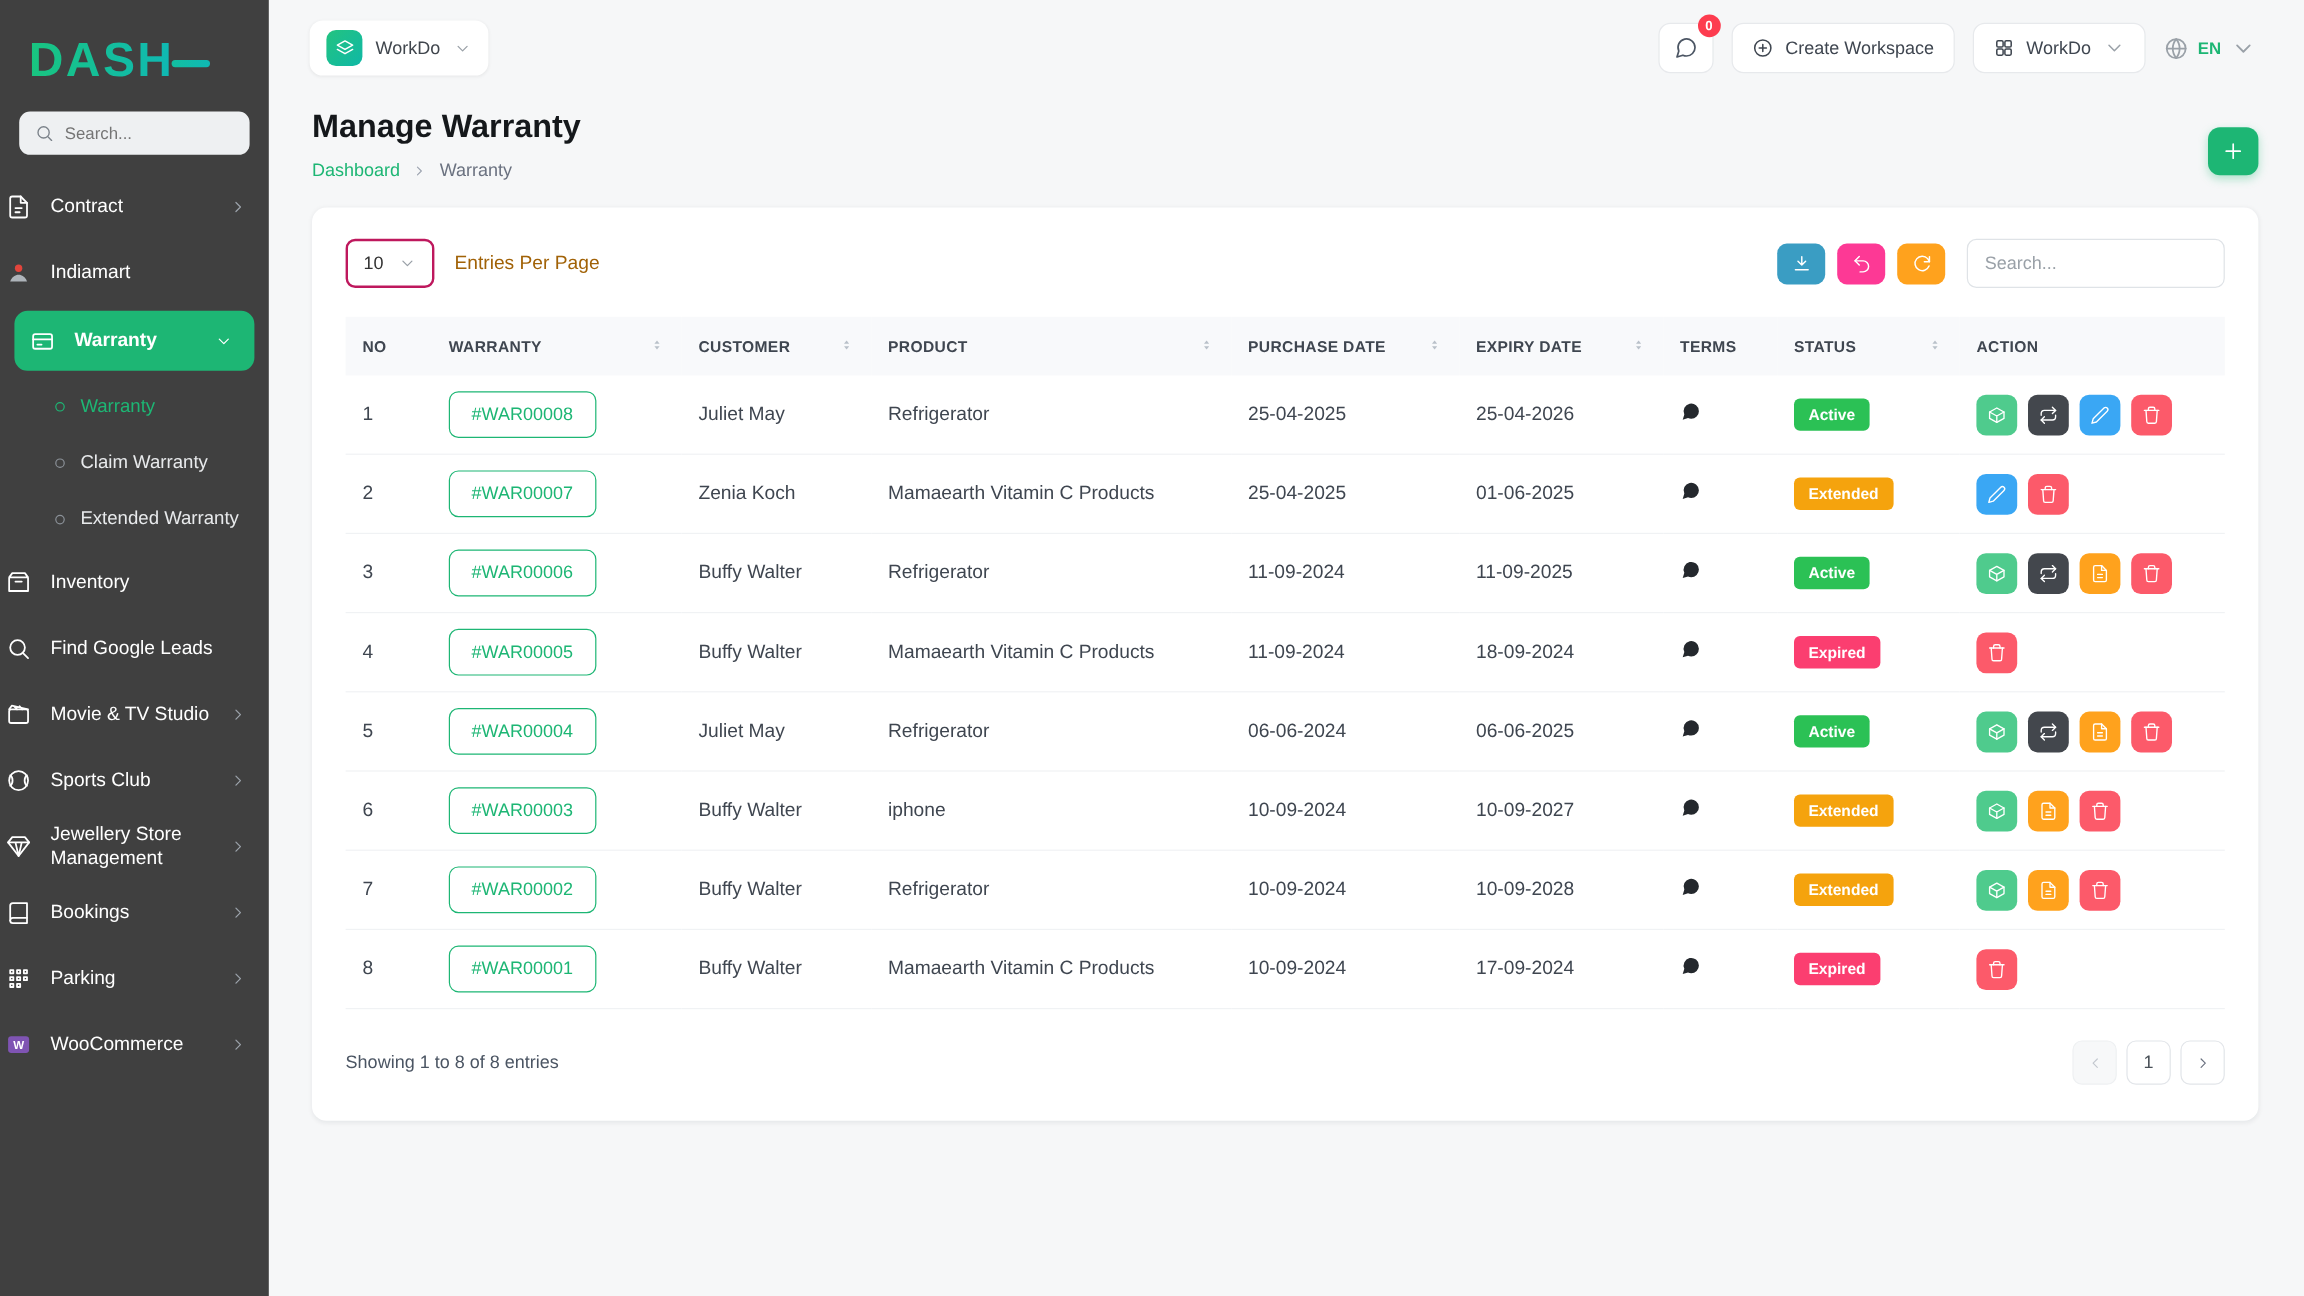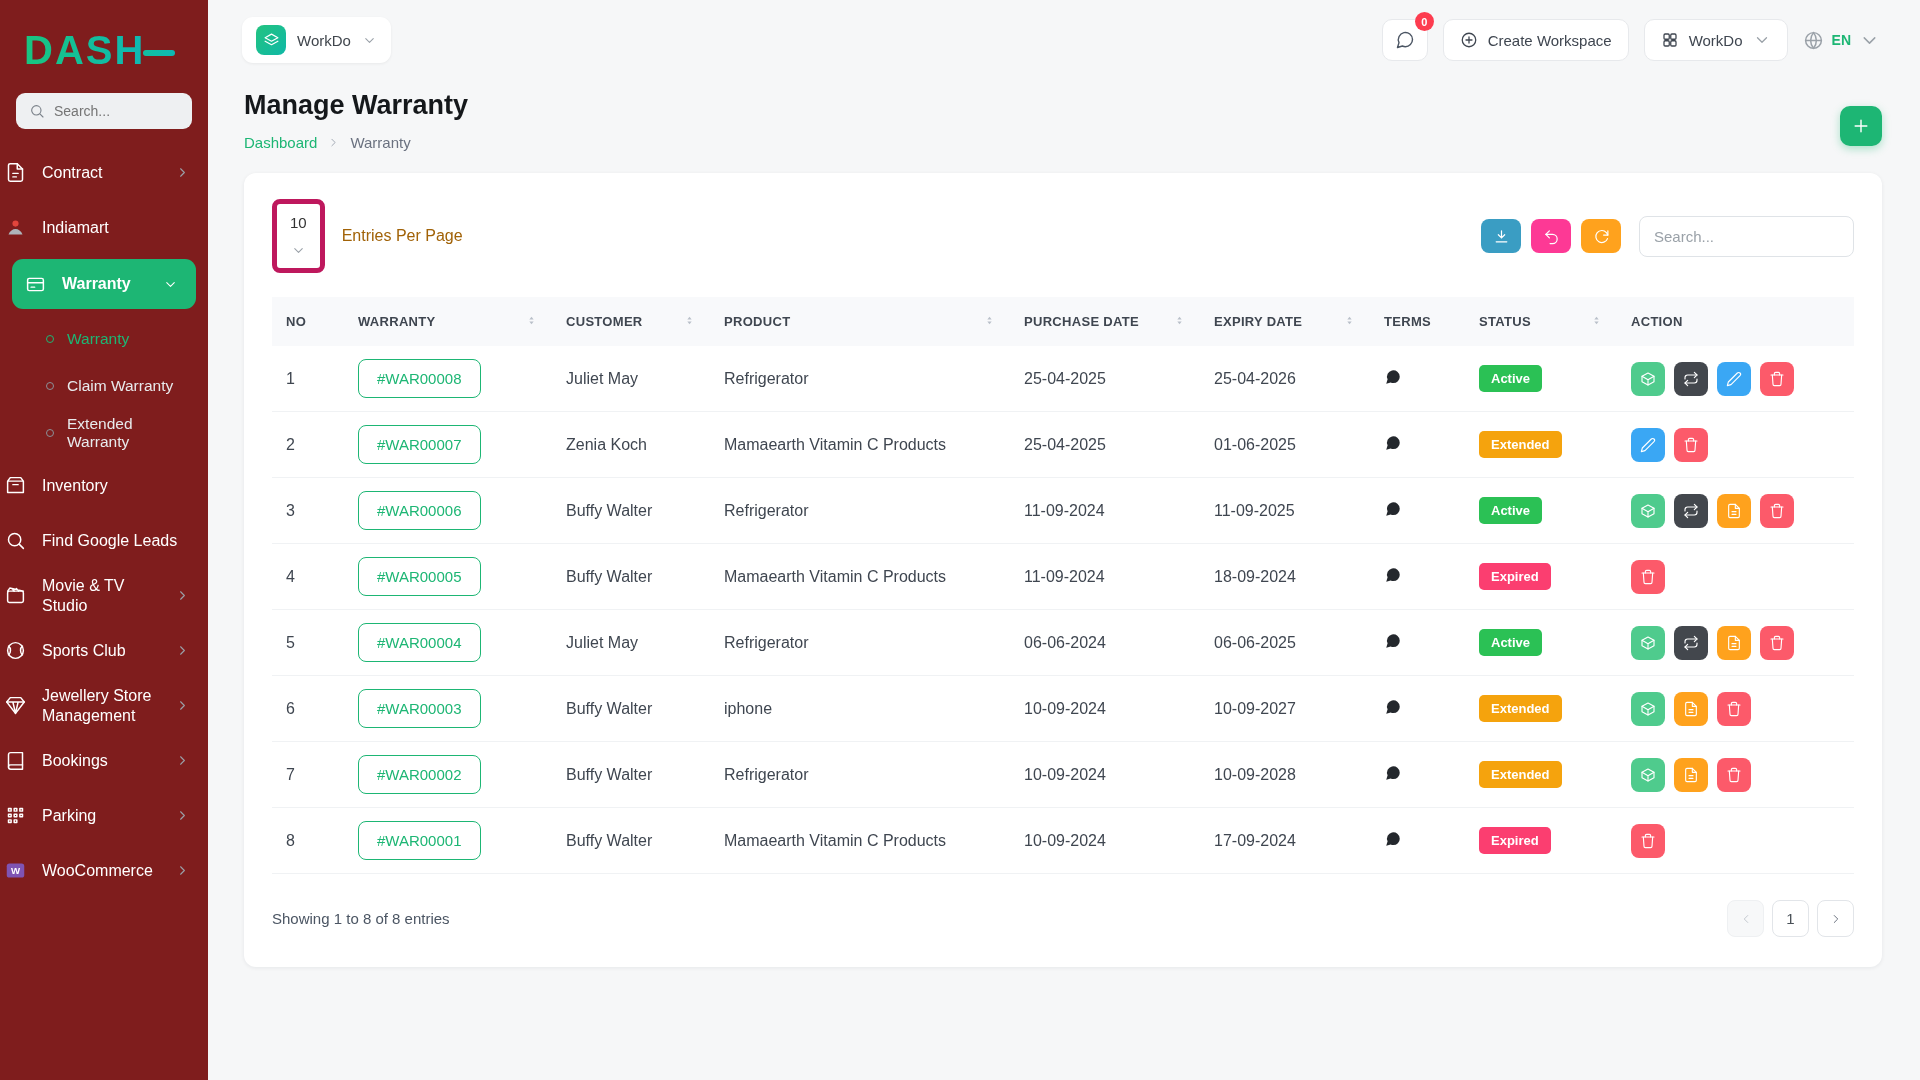--- a/index.html
+++ b/index.html
@@ -7,22 +7,22 @@
   body {
     font-family: "Liberation Sans", sans-serif;
     background: #f6f7f8;
     display: flex;
     color: #3f4650;
   }
   svg { display: block; }
 
   
   .sidebar {
-    width: 208px; height: 1080px; flex-shrink: 0;
-    background: #7f1d1d; color: #fff;
+    width: 224px; height: 1080px; flex-shrink: 0;
+    background: #404040; color: #fff;
     padding: 16px 0 0 0; overflow: hidden;
   }
   .logo { padding: 12px 24px 20px; }
   .logo-text {
     font-size: 40px; font-weight: 800; letter-spacing: 2px;
     color: #17c083; position: relative; display: inline-block;
   }
   @supports ((background-clip: text) or (-webkit-background-clip: text)) {
     .logo-text {
       background: linear-gradient(90deg, #19c57f, #0fb8b4);
@@ -137,23 +137,23 @@
   .add-btn svg { width: 20px; height: 20px; }
 
   
   .card {
     margin: 22px 38px 0 36px; background: #fff; border-radius: 12px;
     box-shadow: 0 1px 4px rgba(15,23,42,.07);
     padding: 26px 28px 30px;
   }
   .controls { display: flex; align-items: center; gap: 17px; }
   .select {
-    border: 5px solid #be185d; border-radius: 8px; padding: 10px 13px;
+    border: 2px solid #be185d; border-radius: 8px; padding: 10px 13px;
     display: flex; gap: 12px; align-items: center;
-    font-size: 15px; color: #333; background: #fff; cursor: pointer; flex-direction: column;
+    font-size: 15px; color: #333; background: #fff; cursor: pointer;
   }
   .entries-label { font-size: 16px; color: #a16207; }
   .controls-right { margin-left: auto; display: flex; gap: 10px; align-items: center; }
   .tool-btn {
     width: 40px; height: 34px; border: none; border-radius: 8px; color: #fff;
     display: flex; align-items: center; justify-content: center; cursor: pointer;
   }
   .tool-btn svg { width: 17px; height: 17px; }
   .tool-btn.download { background: var(--btn-download, #3a9dc3); }
   .tool-btn.undo     { background: var(--btn-undo, #fd3995); }

